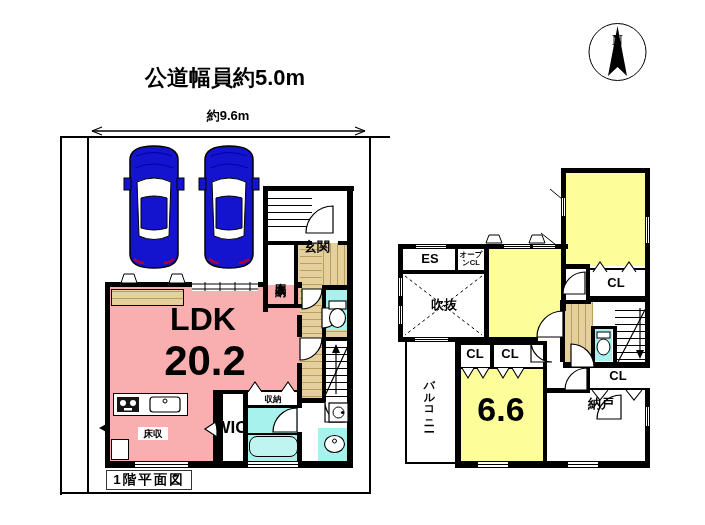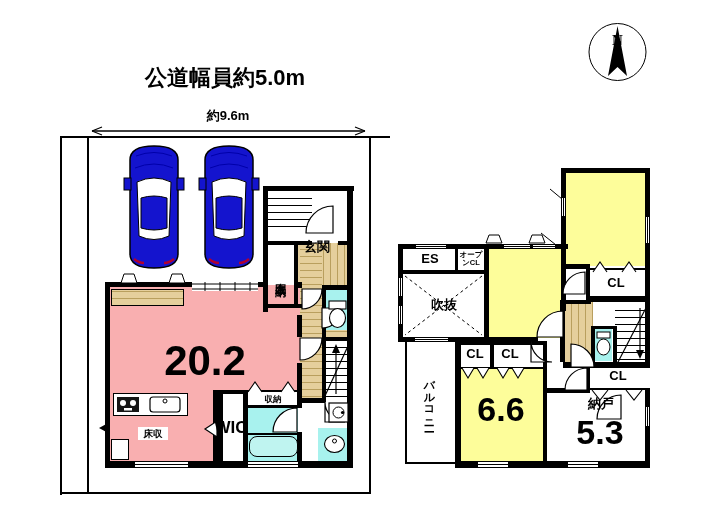--- a/index.html
+++ b/index.html
@@ -79,26 +79,28 @@
   <div class="wall" style="left:297px;top:398px;width:28px;height:5px"></div>
 
   <div class="win-h" style="left:135px;top:461px;width:53px;height:7px"></div>
   <div class="win-h" style="left:248px;top:461px;width:50px;height:7px"></div>
   <div class="fill" style="left:192px;top:282px;width:66px;height:9px;background:#fff;z-index:4"></div>
 
   <div class="box" style="left:113px;top:393px;width:73px;height:21px;z-index:4"></div>
   <div class="box" style="left:111px;top:439px;width:16px;height:19px;z-index:4"></div>
   <div class="fill" style="left:249px;top:436px;width:47px;height:19px;background:var(--tub);border:1.5px solid #000;border-radius:8px;z-index:4"></div>
 
+  <div class="lbl" style="left:143px;top:302px;width:120px;height:36px;font-size:32px">LDK</div>
   <div class="lbl" style="left:143px;top:338px;width:124px;height:46px;font-size:42px">20.2</div>
   <div class="lbl" style="left:297px;top:239px;width:40px;height:16px;font-size:13px">玄関</div>
   <div class="lbl v" style="left:272px;top:246px;width:16px;height:60px;font-size:11px">土間収納</div>
   <div class="lbl" style="left:216px;top:420px;width:30px;height:15px;font-size:17px">WIC</div>
   <div class="lbl" style="left:252px;top:394px;width:42px;height:11px;font-size:8.5px">収納</div>
   <div class="lbl" style="left:138px;top:427px;width:30px;height:13px;font-size:9.5px;background:#fff">床収</div>
+  <div class="cap" style="left:106px;top:470px;width:84px;height:18px">1階平面図</div>
 
   <div class="fill" style="left:565px;top:172px;width:81px;height:94px;background:var(--room)"></div>
   <div class="fill" style="left:487px;top:248px;width:75px;height:90px;background:var(--room)"></div>
   <div class="fill" style="left:459px;top:368px;width:84px;height:93px;background:var(--room)"></div>
   <div class="fill wood-v" style="left:565px;top:302px;width:28px;height:60px"></div>
   <div class="fill" style="left:595px;top:329px;width:17px;height:32px;background:var(--water)"></div>
   <div class="fill steps" style="left:615px;top:304px;width:31px;height:58px"></div>
   <div class="fill" style="left:405px;top:340px;width:52px;height:120px;border:2px solid #000;background:#fff"></div>
 
   <div class="wall" style="left:561px;top:168px;width:89px;height:5px"></div>
@@ -150,21 +152,20 @@
   <div class="win-h" style="left:415px;top:337px;width:33px;height:5px"></div>
   <div class="win-v" style="left:645px;top:407px;width:5px;height:19px"></div>
   <div class="win-h" style="left:478px;top:461px;width:30px;height:7px"></div>
   <div class="win-h" style="left:568px;top:461px;width:30px;height:7px"></div>
 
   <div class="lbl" style="left:408px;top:250px;width:44px;height:18px;font-size:13px">ES</div>
   <div class="lbl wrap" style="left:458px;top:247px;width:26px;height:23px;font-size:7.5px">オープンCL</div>
   <div class="lbl" style="left:418px;top:297px;width:52px;height:16px;font-size:13px">吹抜</div>
   <div class="lbl" style="left:473px;top:389px;width:56px;height:42px;font-size:34px">6.6</div>
   <div class="lbl" style="left:583px;top:396px;width:36px;height:15px;font-size:13px">納戸</div>
-  <div class="lbl" style="left:572px;top:412px;width:56px;height:42px;font-size:34px">5.3</div>
   <div class="lbl" style="left:596px;top:275px;width:40px;height:16px;font-size:13px">CL</div>
   <div class="lbl" style="left:598px;top:368px;width:40px;height:16px;font-size:13px">CL</div>
   <div class="lbl" style="left:461px;top:346px;width:28px;height:16px;font-size:13px">CL</div>
   <div class="lbl" style="left:496px;top:346px;width:28px;height:16px;font-size:13px">CL</div>
   <div class="lbl v" style="left:420px;top:362px;width:17px;height:76px;font-size:11px">バルコニー</div>
 
   <svg class="overlay" width="705" height="525" viewBox="0 0 705 525">
 
     <g>
       <circle cx="617.5" cy="52" r="28.5" fill="#fff" stroke="#000" stroke-width="1"></circle>

